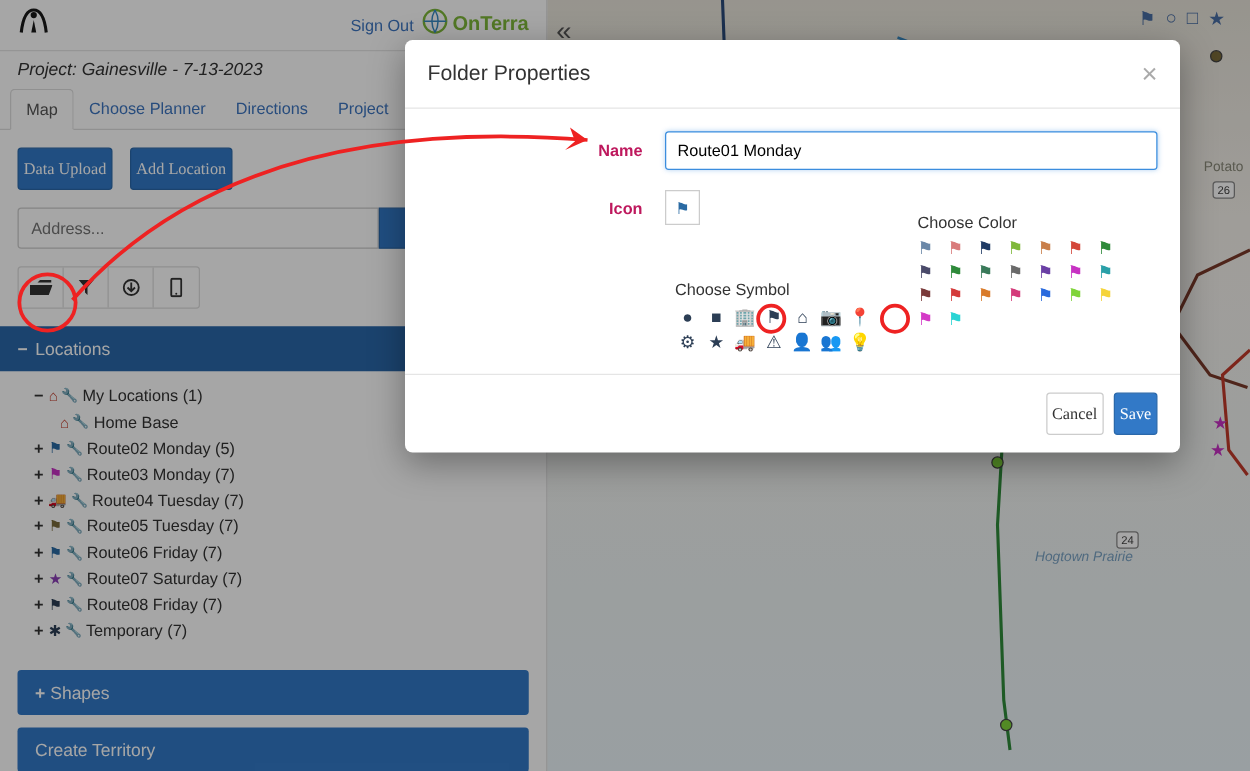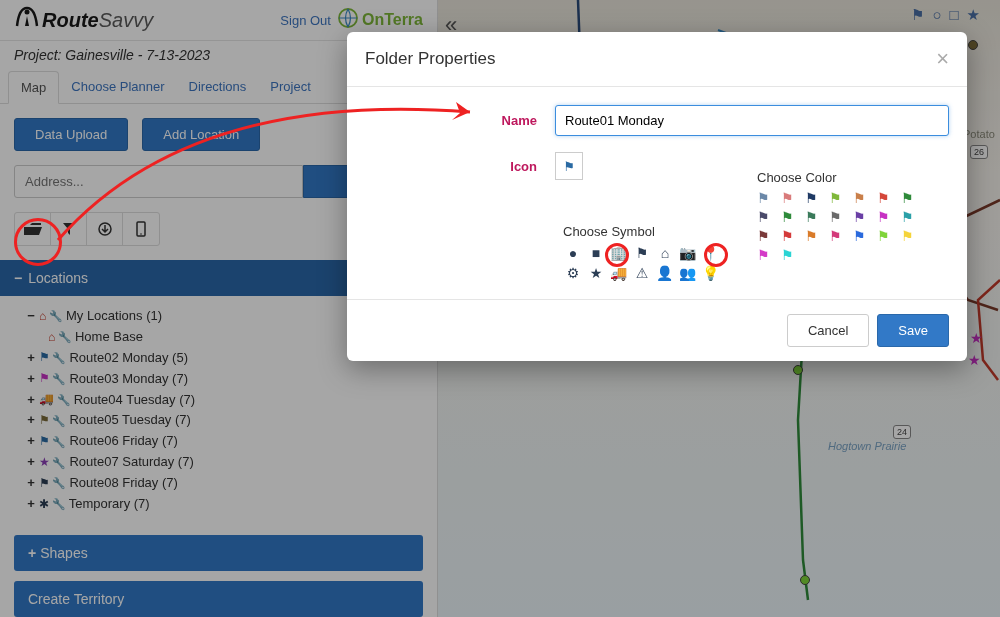--- a/index.html
+++ b/index.html
@@ -14,21 +14,21 @@
 .brand-name .savvy { color: #5a5a5a; font-weight: 400; }
 .header-right { display: flex; align-items: center; gap: 6px; }
 .signout { color: #3e76c0; font-size: 13px; cursor: pointer; }
 .onterra { display: flex; align-items: center; gap: 3px; color: #7fb83a; font-weight: 700; font-size: 16px; }
 .onterra .globe { color: #7fb83a; font-size: 20px; }
 .project-row { padding: 6px 14px 8px; font-size: 14px; color: #333; font-style: italic; }
 .tabs { display: flex; border-bottom: 1px solid #ddd; padding: 0 8px; }
 .tab { padding: 8px 12px; color: #3e76c0; cursor: pointer; font-size: 13px; }
 .tab.active { color: #555; border: 1px solid #ddd; border-bottom: 1px solid #fff; border-radius: 4px 4px 0 0; margin-bottom: -1px; background: #fff; }
 .toolbar { padding: 14px; display: flex; gap: 14px; }
-.btn { background: #3279c7; color: #fff; border: 1px solid #2a68aa; padding: 8px 20px; border-radius: 3px; cursor: pointer; font-size: 13px; }
+.btn { background: #3279c7; color: #fff; border: 1px solid #2a68aa; padding: 8px 4px; border-radius: 3px; cursor: pointer; font-size: 13px; font-family: Liberation Serif, serif; }
 .btn-default { background: #fff; color: #333; border: 1px solid #ccc; }
 .btn-primary { background: #3279c7; color: #fff; }
 .address-row { padding: 0 14px 14px; display: flex; gap: 0; }
 .address-input { flex: 1; padding: 8px 10px; border: 1px solid #ccc; border-radius: 3px 0 0 3px; font-size: 13px; color: #888; }
 .address-btn { width: 120px; background: #3279c7; border: 1px solid #2a68aa; border-radius: 0 3px 3px 0; }
 .icon-toolbar { display: flex; border: 1px solid #ddd; border-radius: 3px; margin: 0 14px 14px; width: fit-content; }
 .icon-btn { width: 36px; height: 32px; display: flex; align-items: center; justify-content: center; border-right: 1px solid #ddd; cursor: pointer; font-size: 15px; color: #333; }
 .icon-btn:last-child { border-right: none; }
 .panel-header { background: #2a68aa; color: #fff; padding: 10px 14px; font-size: 14px; display: flex; align-items: center; gap: 6px; cursor: pointer; }
 .tree { padding: 10px 14px; font-size: 13px; line-height: 1.3; }
@@ -37,21 +37,21 @@
 .tree-icon { font-size: 12px; display: inline-block; }
 .tree-wrench { font-size: 11px; color: #555; }
 .tree-indent-1 { margin-left: 12px; }
 .tree-indent-2 { margin-left: 34px; }
 .panel-collapsed { background: #3279c7; color: #fff; padding: 10px 14px; margin: 10px 14px 0; border-radius: 3px; font-size: 14px; cursor: pointer; display: flex; align-items: center; gap: 4px; }
 .map-area { flex: 1; position: relative; background: linear-gradient(180deg, #e8e4da 0%, #f5f2ec 30%, #ecf5f9 100%); }
 .map-controls { position: absolute; top: 6px; right: 20px; display: flex; gap: 8px; color: #4a6fa5; }
 .map-controls span { cursor: pointer; font-size: 15px; }
 .dim-overlay { position: absolute; inset: 0; background: rgba(0,0,0,0.35); z-index: 50; }
 
-.modal { position: absolute; top: 32px; left: 347px; width: 620px; background: #fff; border-radius: 6px; box-shadow: 0 8px 28px rgba(0,0,0,0.35); z-index: 100; }
+.modal { position: absolute; top: 32px; left: 324px; width: 620px; background: #fff; border-radius: 6px; box-shadow: 0 8px 28px rgba(0,0,0,0.35); z-index: 100; }
 .modal-header { padding: 16px 18px; border-bottom: 1px solid #e5e5e5; display: flex; justify-content: space-between; align-items: center; }
 .modal-title { font-size: 17px; color: #333; }
 .modal-close { color: #aaa; font-size: 22px; cursor: pointer; line-height: 1; }
 .modal-body { padding: 18px; }
 .form-row { display: flex; align-items: center; margin-bottom: 16px; }
 .form-label { width: 190px; text-align: right; padding-right: 18px; font-weight: 700; font-size: 13px; color: #be185d; }
 .form-control { flex: 1; }
 .form-control input { width: 100%; padding: 7px 9px; border: 1px solid #3b8dde; border-radius: 3px; font-size: 13px; outline: none; box-shadow: 0 0 4px rgba(59,141,222,0.4); }
 .icon-preview { width: 28px; height: 28px; border: 1px solid #ccc; display: inline-flex; align-items: center; justify-content: center; color: #2a6aa3; }
 .picker-area { display: flex; gap: 36px; margin-top: 44px; padding-left: 198px; }
@@ -78,21 +78,20 @@
   <div class="sidebar">
     <div class="header">
       <div class="brand">
         <span class="brand-icon">
           <svg width="26" height="22" viewBox="0 0 26 22">
               <path d="M3 20 Q5 2 13 2 Q21 2 23 20" stroke="#1a1a1a" stroke-width="2.5" fill="none"></path>
               <circle cx="13" cy="6" r="2.5" fill="#1a1a1a"></circle>
               <path d="M11 20 L13 10 L15 20" fill="#1a1a1a"></path>
             </svg>
         </span>
-        <span class="brand-name"><span class="route">Route</span><span class="savvy">Savvy</span></span>
       </div>
       <div class="header-right">
         <span class="signout">Sign Out</span>
         <span class="onterra">
           <span class="globe">
             <svg width="22" height="22" viewBox="0 0 22 22">
                 <circle cx="11" cy="11" r="9" fill="none" stroke="#7fb83a" stroke-width="1.8"></circle>
                 <path d="M2 11 H20 M11 2 Q16 11 11 20 M11 2 Q6 11 11 20" stroke="#3a8ac4" stroke-width="1.2" fill="none"></path>
               </svg>
           </span>

